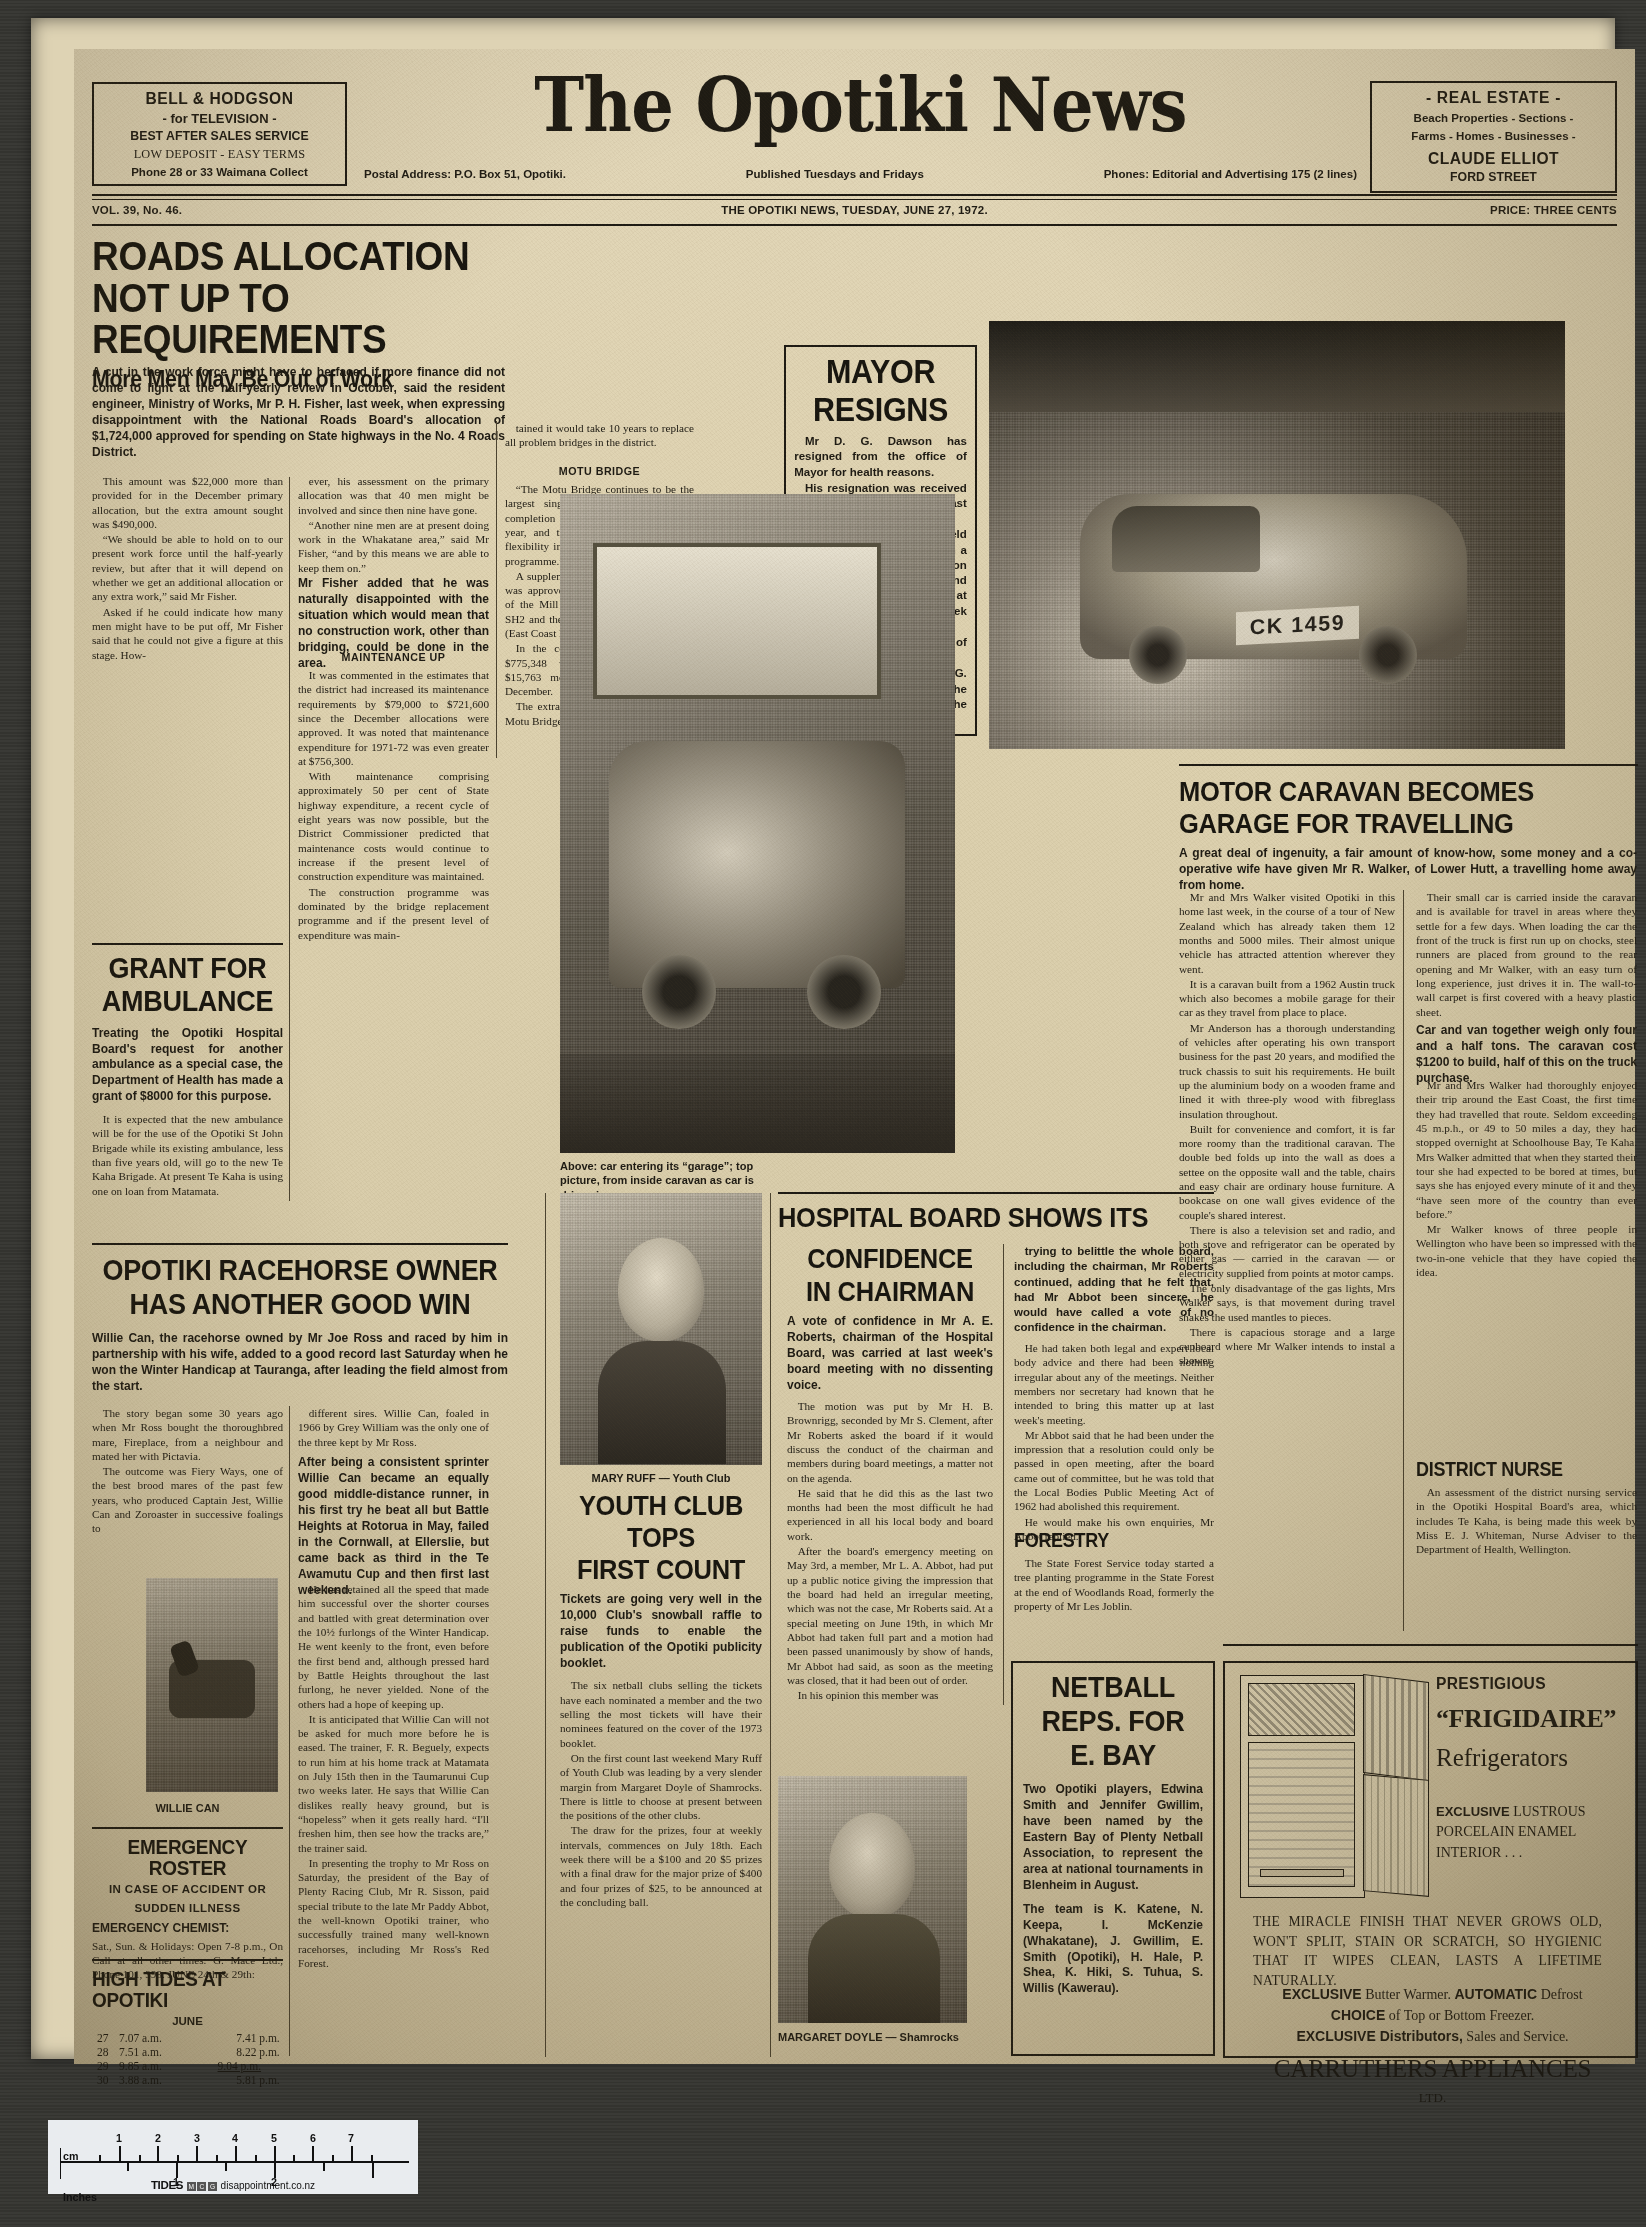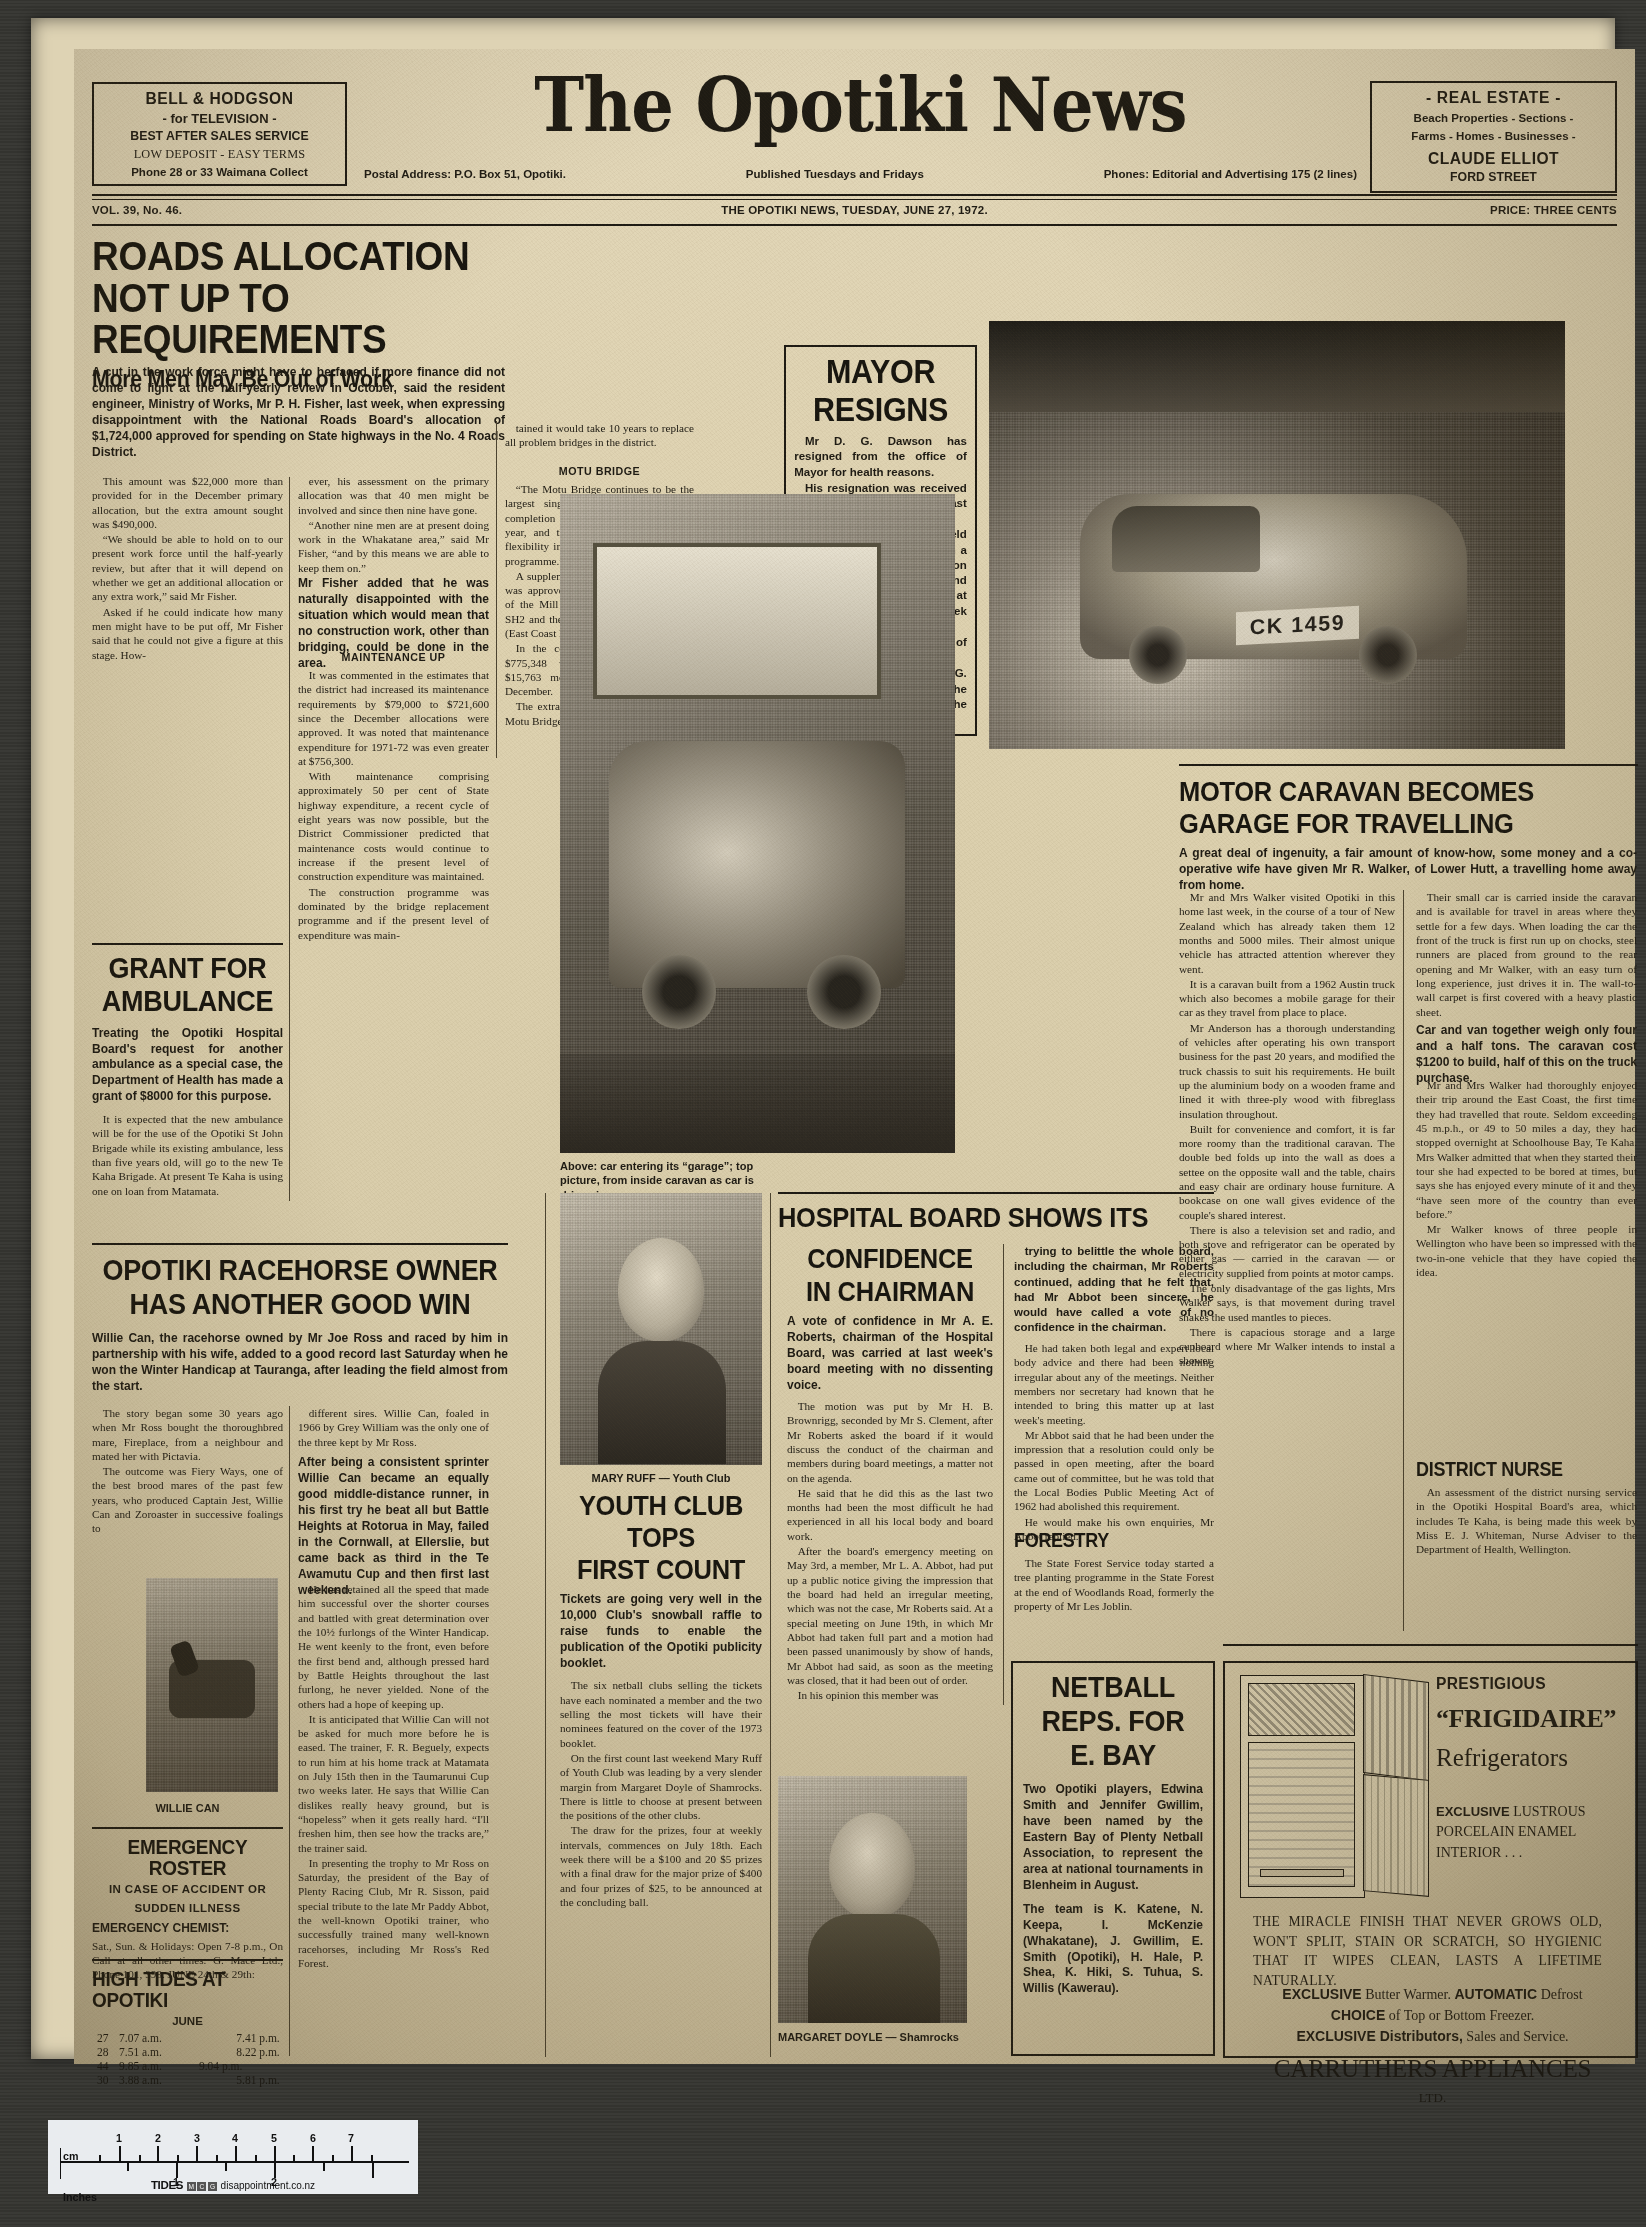--- a/index.html
+++ b/index.html
@@ -320,23 +320,23 @@
               <td style="width:20px;padding-left:5px;">27</td>
               <td>7.07 a.m.</td>
               <td style="text-align:right;padding-right:3.3px;">7.41 p.m.</td>
             </tr>
             <tr>
               <td style="padding-left:5px;">28</td>
               <td>7.51 a.m.</td>
               <td style="text-align:right;padding-right:3.3px;">8.22 p.m.</td>
             </tr>
             <tr>
-              <td style="padding-left:5px;">44</td>
+              <td style="padding-left:5px;">29</td>
               <td>9.85 a.m.</td>
-              <td style="text-align:left;padding-right:3.3px;">9.04 p.m.</td>
+              <td style="text-align:center;padding-right:3.3px;text-decoration:underline;">9.04 p.m.</td>
             </tr>
             <tr>
               <td style="padding-left:5px;">30</td>
               <td>3.88 a.m.</td>
               <td style="text-align:right;padding-right:3.3px;">5.81 p.m.</td>
             </tr>
           </tbody>
         </table>
       </div>
 

